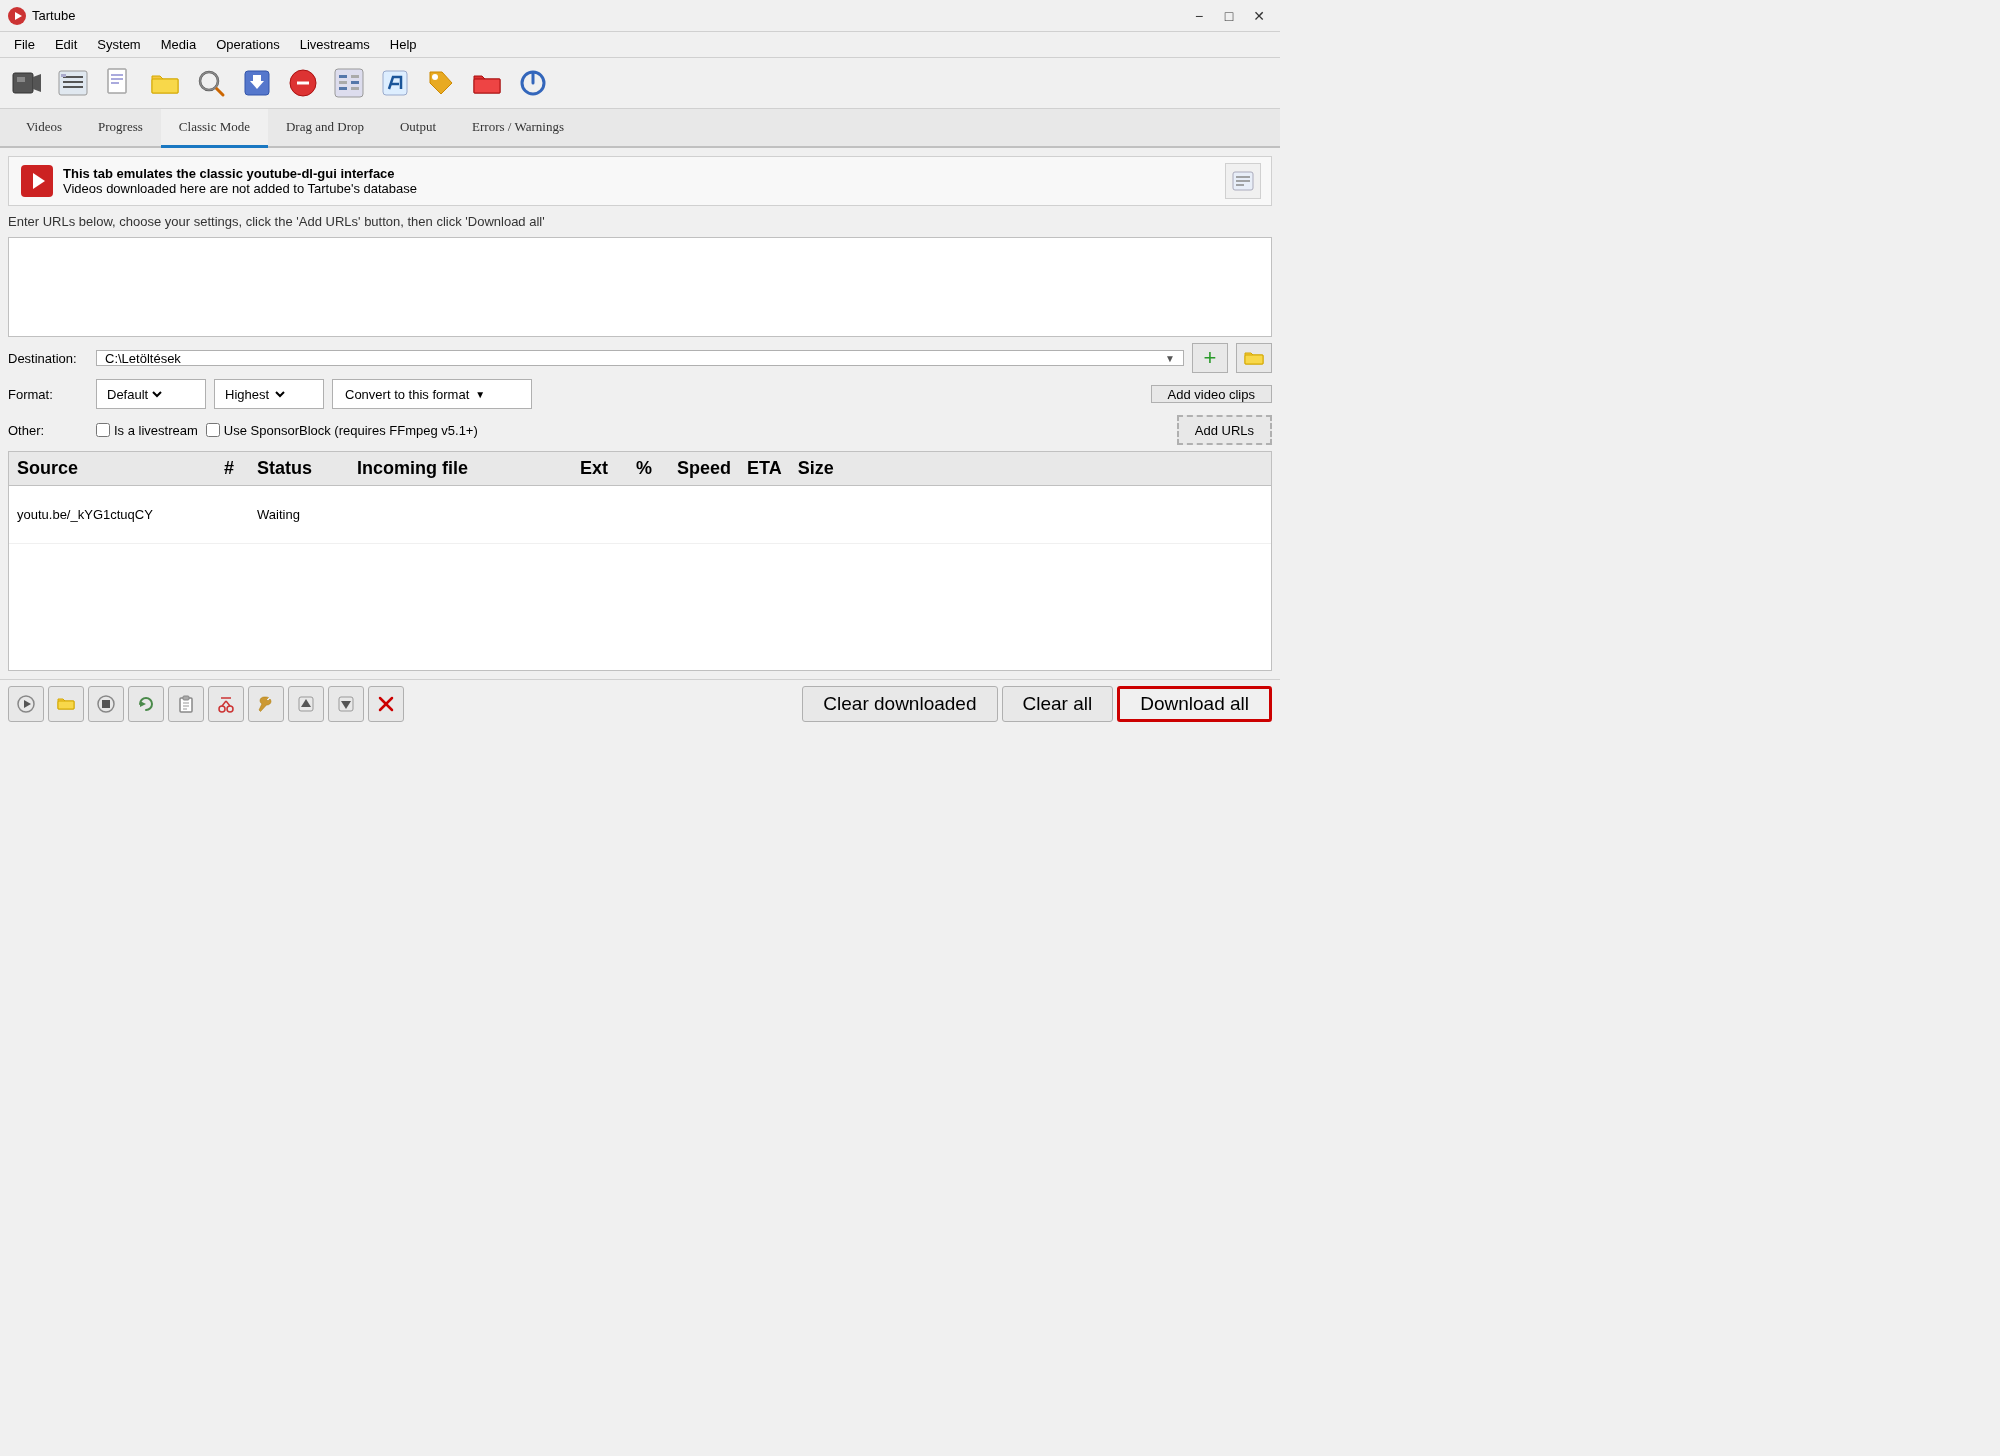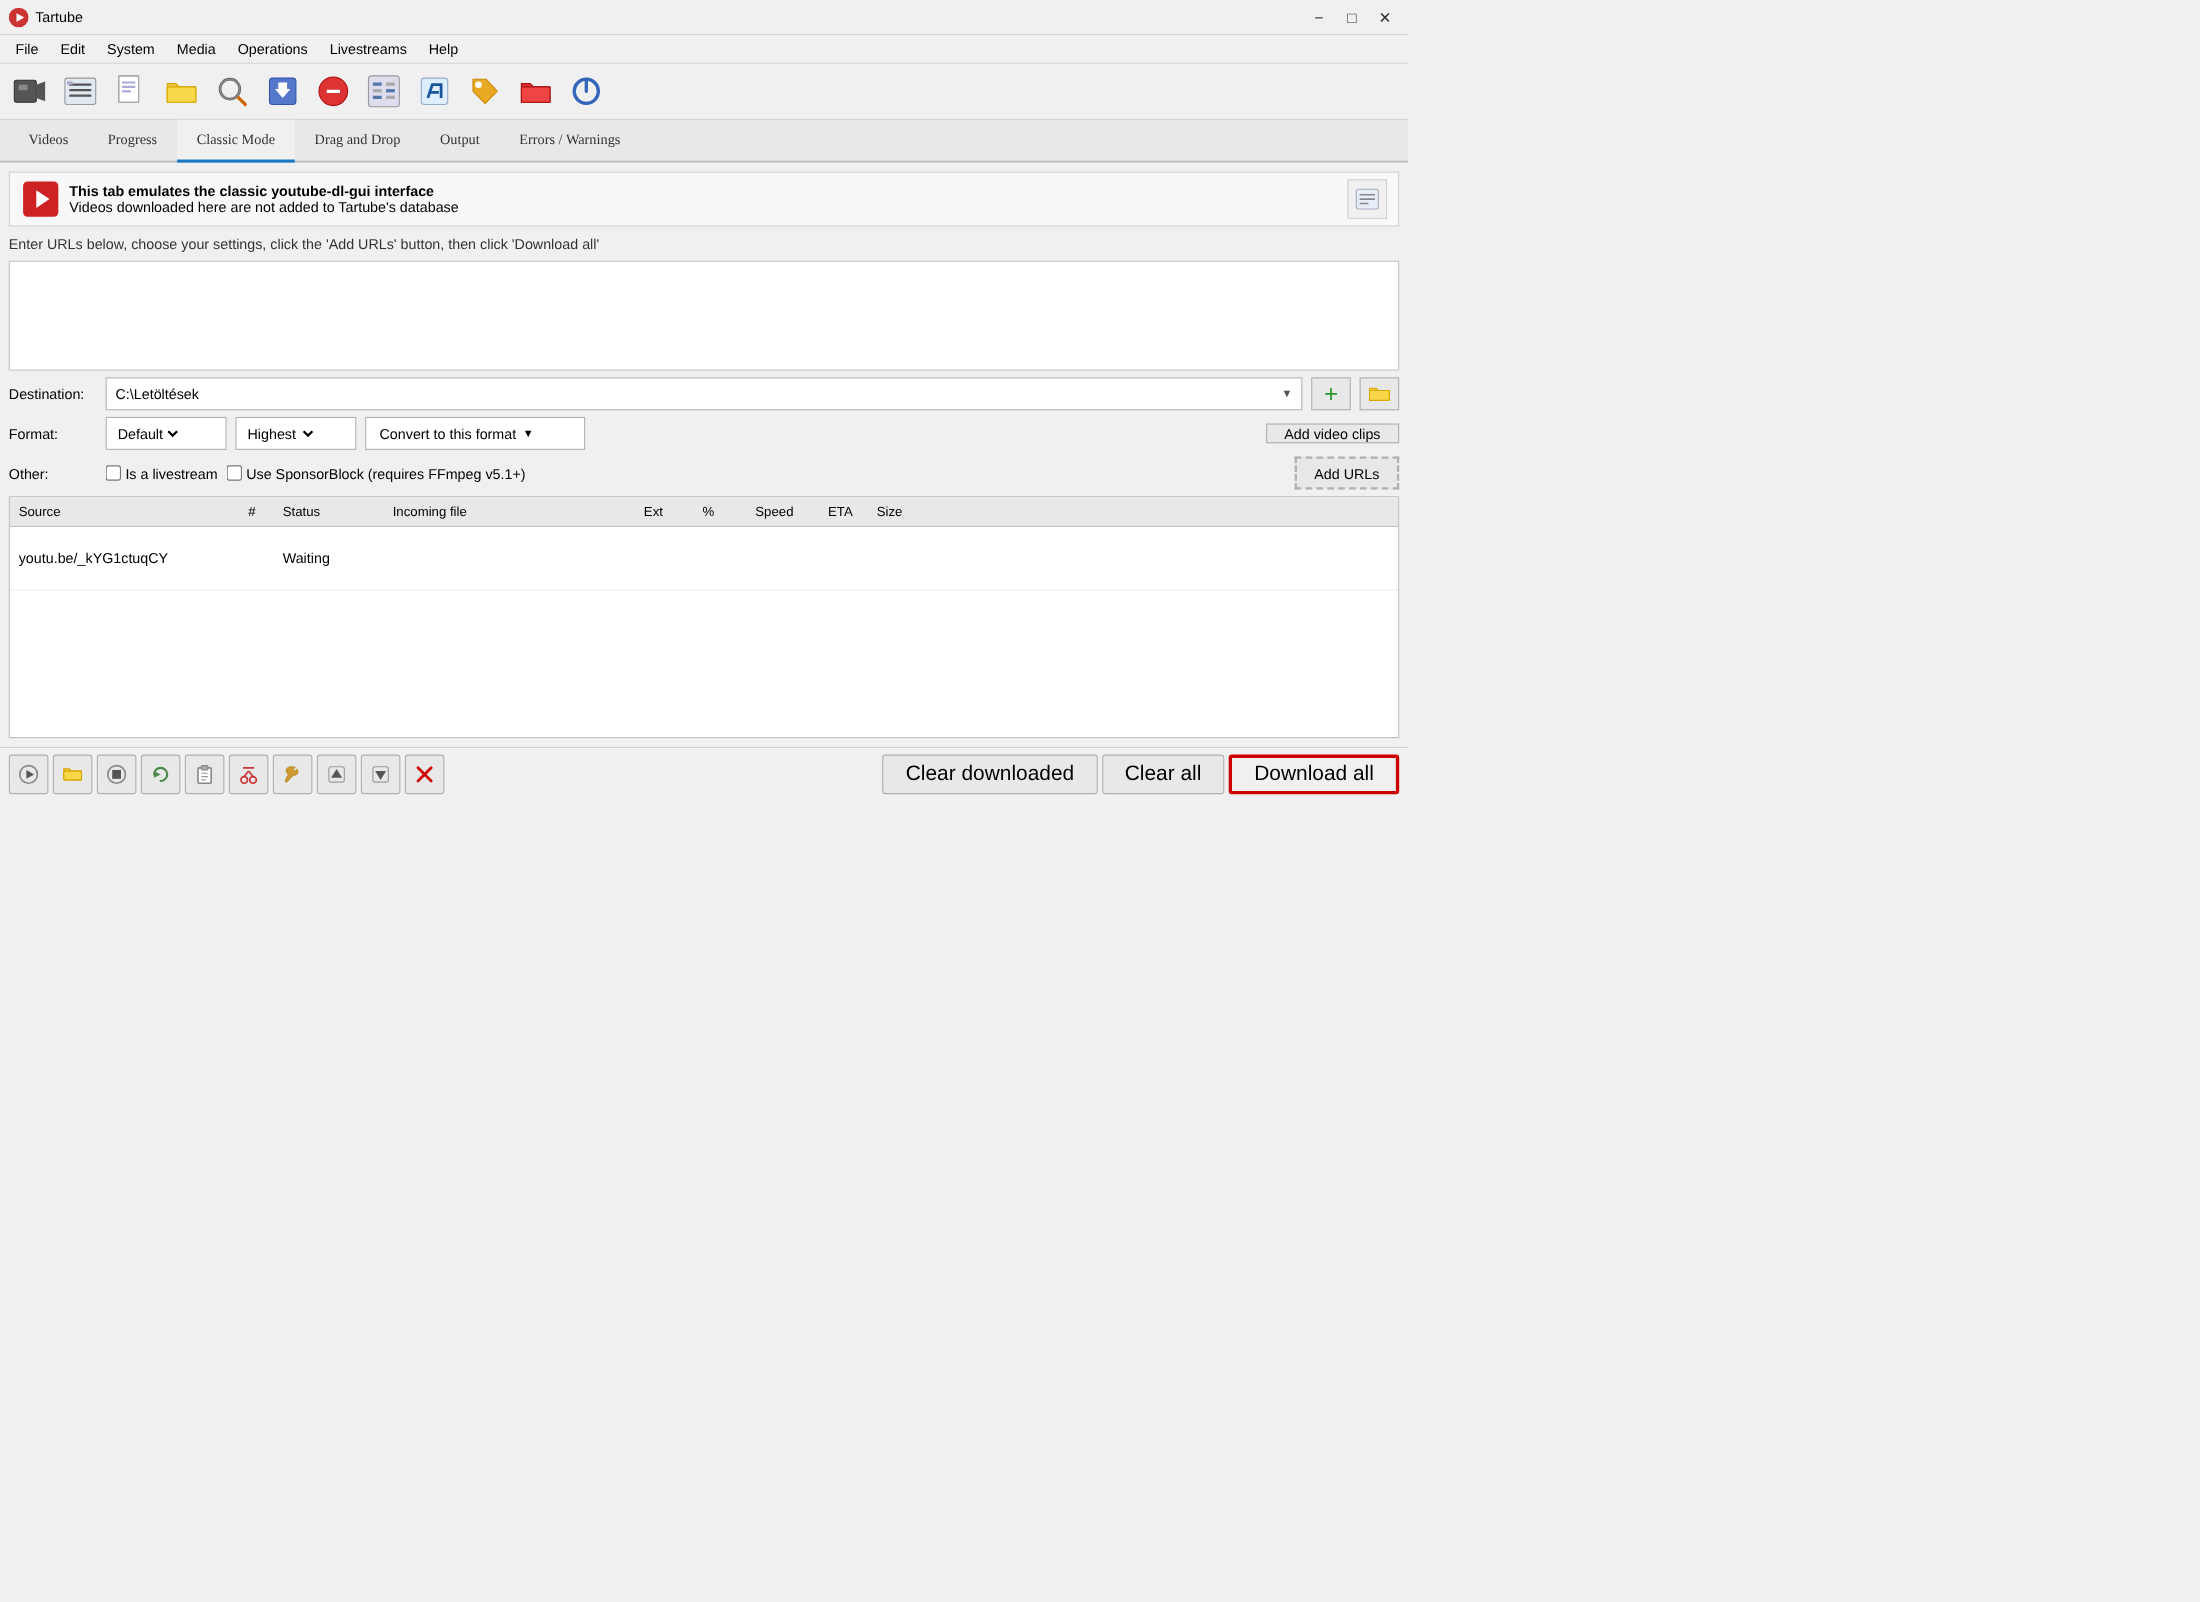--- a/index.html
+++ b/index.html
@@ -191,21 +191,21 @@
       font-size: 13px;
       width: 80px;
       flex-shrink: 0;
     }
     .destination-combo {
       flex: 1;
       display: flex;
       align-items: center;
       background: white;
       border: 1px solid #b0b0b0;
-      height: 30px;
+      height: 16px;
       padding: 0 8px;
     }
     .destination-combo input {
       border: none;
       outline: none;
       flex: 1;
       font-size: 13px;
       background: transparent;
     }
     .destination-combo .arrow {
@@ -304,22 +304,22 @@
       background: white;
       overflow: hidden;
     }
     .table-header {
       display: flex;
       background: #e8e8e8;
       border-bottom: 1px solid #c0c0c0;
       padding: 4px 0;
     }
     .table-header .col-header {
-      font-size: 12px;
-      font-weight: 400;
+      font-size: 18px;
+      font-weight: 700;
       padding: 2px 8px;
     }
     .col-source { flex: 0 0 200px; }
     .col-num { flex: 0 0 40px; text-align: center; }
     .col-status { flex: 0 0 100px; }
     .col-incoming { flex: 0 0 220px; }
     .col-ext { flex: 0 0 50px; text-align: center; }
     .col-pct { flex: 0 0 50px; text-align: center; }
     .col-speed { flex: 0 0 70px; text-align: center; }
     .col-eta { flex: 0 0 50px; text-align: center; }

